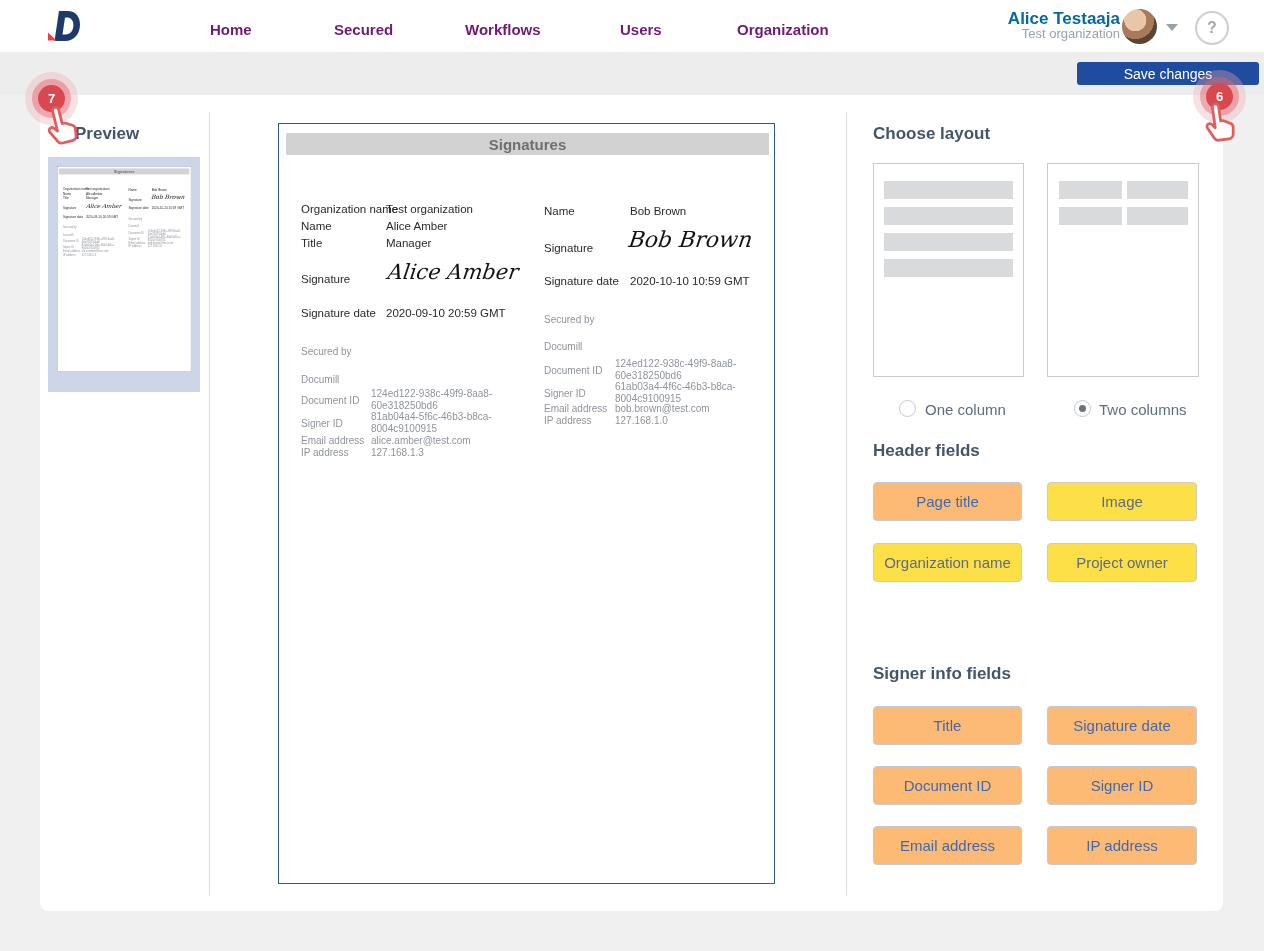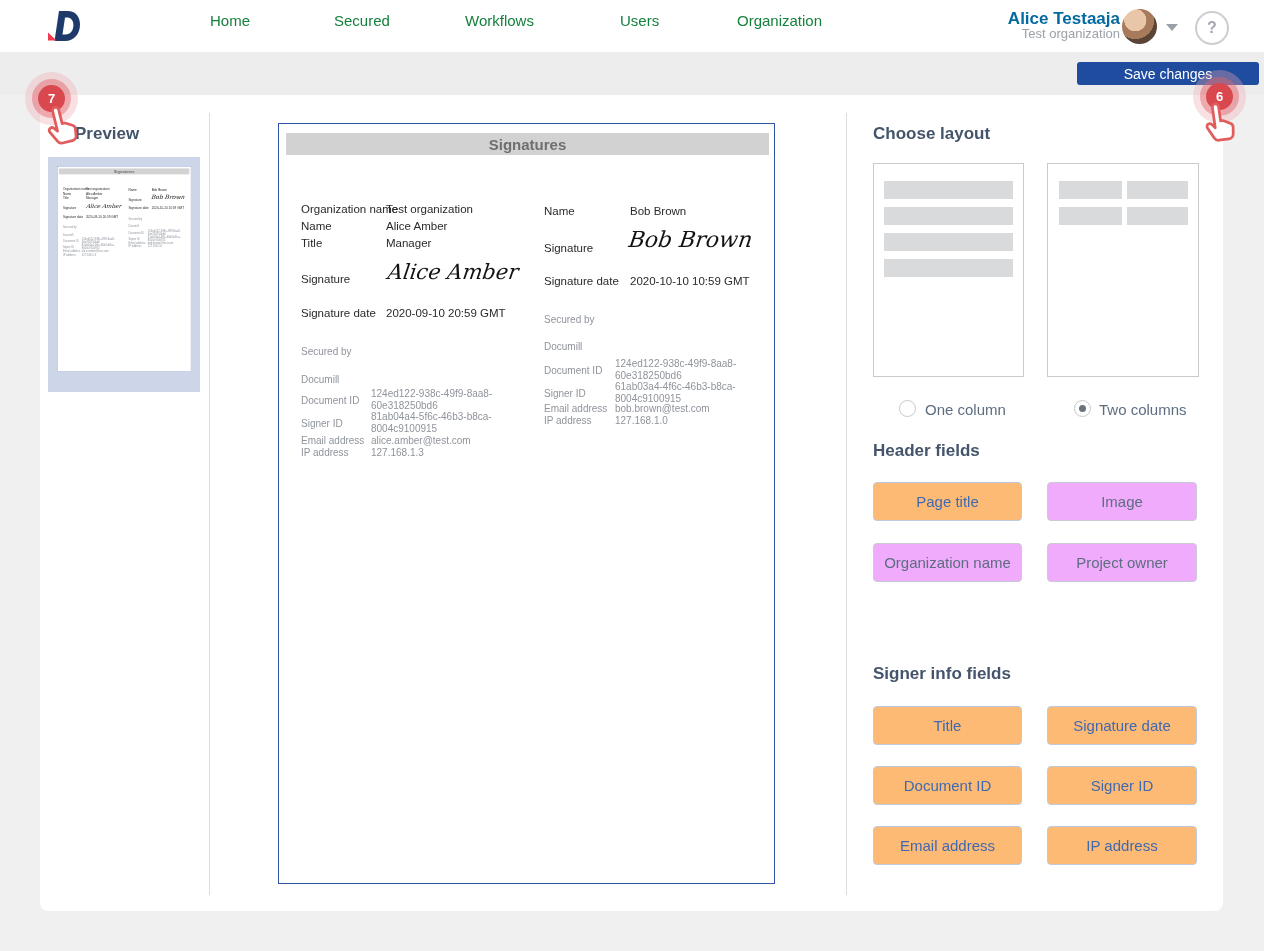--- a/index.html
+++ b/index.html
@@ -1,20 +1,20 @@
 <!DOCTYPE html>
 <html><head>
 <meta charset="utf-8">
 <style>
   html,body{margin:0;padding:0}
   .page{position:relative;width:1264px;height:951px;background:#f0f0f1;overflow:hidden;
         font-family:"Liberation Sans",sans-serif;cursor:default}
   
   .topbar{position:absolute;left:0;top:0;width:1264px;height:52px;background:#fff}
-  .navitem{position:absolute;top:12px;font-size:15px;font-weight:normal;color:#15803d;cursor:pointer}
+  .navitem{position:absolute;top:21px;font-size:15px;font-weight:bold;color:#701a75;cursor:pointer}
   .uname{position:absolute;right:144px;top:9px;font-size:17px;font-weight:bold;color:#0369a1;text-align:center;cursor:pointer}
   .uorg{position:absolute;right:144px;top:26px;font-size:13px;color:#9aa1a9;text-align:right}
   .avatar{position:absolute;left:1122px;top:9px;width:35px;height:35px;border-radius:50%;cursor:pointer;
           background:radial-gradient(circle at 38% 32%,#e9c6a8 0 34%,#a87a5c 35% 58%,#5b4436 59% 100%)}
   .caret{position:absolute;left:1166px;top:24px;width:0;height:0;border-left:6px solid transparent;
          border-right:6px solid transparent;border-top:7px solid #9aa0a8;cursor:pointer}
   .helpbtn{position:absolute;left:1195px;top:11px;width:30px;height:30px;border:2px solid #ccced2;border-radius:50%;
            color:#a3a8af;font-size:16px;font-weight:bold;display:flex;align-items:center;justify-content:center;cursor:pointer}
   
   .subbar{position:absolute;left:0;top:52px;width:1264px;height:43px;background:#ededee}
@@ -44,21 +44,21 @@
   .srow.r .lb{width:71px}
   .srow .val{display:inline-block;width:142px;line-height:12px}
   .script{position:absolute;font-family:"DejaVu Serif",serif;font-style:italic;color:#131313;transform:skewX(-8deg);white-space:nowrap}
   
   .lcard{position:absolute;top:163px;width:149px;height:212px;border:1px solid #cacbcd;background:#fff;cursor:pointer}
   .bar{position:absolute;background:#d9dadb;height:18px}
   .rad{position:absolute;top:400px;width:15px;height:15px;border:1px solid #c6c8cc;border-radius:50%;background:#fff;cursor:pointer}
   .rad .dot{position:absolute;left:4px;top:4px;width:7px;height:7px;border-radius:50%;background:#6c7380}
   .radlbl{position:absolute;top:401px;font-size:15px;color:#5d6d80;cursor:pointer}
   
-  .chip{position:absolute;width:149px;height:39px;box-sizing:border-box;border:1px solid #c8ccd2;border-radius:4px;background:#f0abfc;
+  .chip{position:absolute;width:149px;height:39px;box-sizing:border-box;border:1px solid #c8ccd2;border-radius:4px;background:#fde047;
         color:#5d6d80;font-size:15px;display:flex;align-items:center;justify-content:center;cursor:pointer;font-family:"Liberation Sans",sans-serif}
   .chip.w2{width:150px}
   .chip.sel{background:#fdba74;border-color:#bfcade;color:#4069b0}
   
   .stepcore{position:absolute;width:27px;height:27px;border-radius:50%;background:#d9474f;color:#fff;font-size:13px;font-weight:bold;
             display:flex;align-items:center;justify-content:center;z-index:50;
             box-shadow:0 0 0 6px rgba(226,100,106,.45),0 0 0 13px rgba(238,170,174,.35)}
   .hand{position:absolute;z-index:50}
   
   .logo{position:absolute;left:42px;top:8px;width:40px;height:36px;cursor:pointer}

